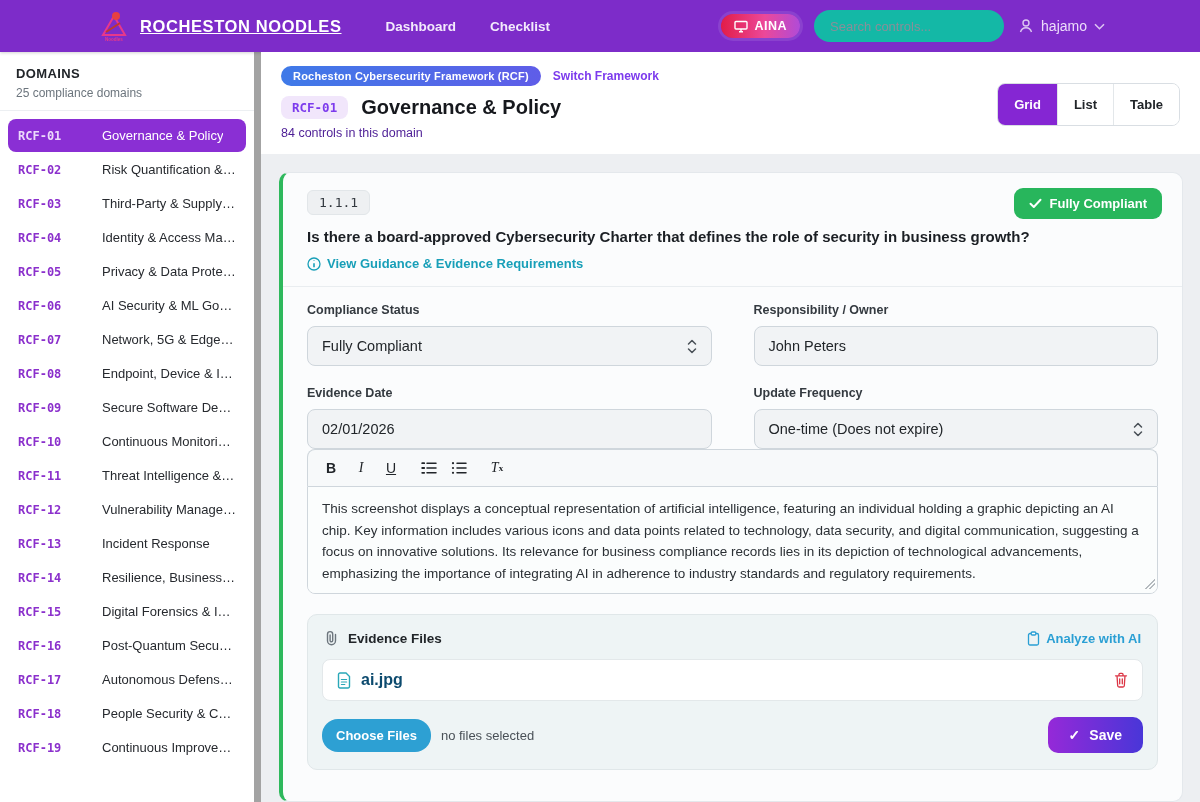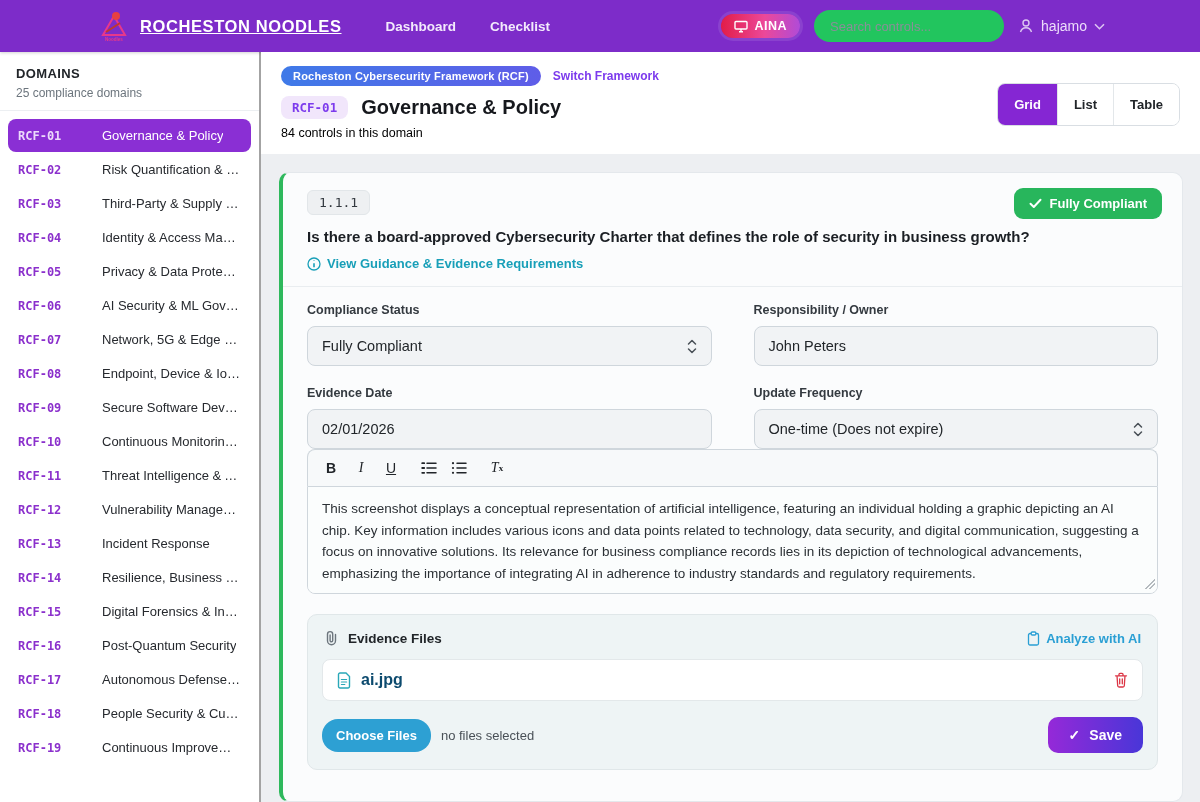--- a/index.html
+++ b/index.html
@@ -12,28 +12,28 @@
     padding:0 0 0 100px; position:relative; box-shadow:0 1px 3px rgba(0,0,0,.18); }
   .brand { display:flex; align-items:center; gap:12px; }
   .brand-title { color:#fff; font-size:16.5px; font-weight:bold; letter-spacing:.6px;text-decoration:underline; }
   .topnav { display:flex; gap:34px; margin-left:44px; }
   .topnav a { color:#f3eafc; font-size:13.5px; text-decoration:none; font-weight:600; }
   .top-right { position:absolute; right:95px; display:flex; align-items:center; gap:14px; }
   .aina { display:flex; align-items:center; gap:7px; padding:5px 13px; border-radius:999px;
     background:linear-gradient(90deg,#e11d48,#ec4899 55%,#b04bd8);
     color:#fff; font-size:12.5px; font-weight:bold; letter-spacing:.5px;
     box-shadow:0 0 0 3px rgba(255,255,255,.10); cursor:pointer; }
-  .searchpill { width:190px; height:32px; border:none; border-radius:999px; background:#22c55e;
+  .searchpill { width:190px; height:32px; border:none; border-radius:999px; background:#14b8a6;
     padding:0 16px; font-size:13px; color:#333; outline:none; font-family:"Liberation Sans",sans-serif;}
   .searchpill::placeholder { color:#8a8f98; }
   .userbox { display:flex; align-items:center; gap:7px; color:#ecdcfa; font-size:14px; cursor:pointer; }
 
   
   .shell { display:flex; height:750px; }
-  .sidebar { width:261px; background:#fff; border-right:2px solid #a3a3a3; flex:0 0 261px; }
+  .sidebar { width:261px; background:#fff; border-right:7px solid #a3a3a3; flex:0 0 261px; }
   .side-head { padding:14px 16px 10px 16px; border-bottom:1px solid #eceff2; }
   .side-title { font-size:13px; font-weight:bold; color:#212529; letter-spacing:.4px; }
   .side-sub { font-size:12px; color:#6c757d; margin-top:5px; }
   .side-list { padding:8px; }
   .side-item { display:flex; align-items:center; padding:9px 10px; border-radius:8px;
     cursor:pointer; margin-bottom:1px; }
   .side-code { font-family:"DejaVu Sans Mono",monospace; font-size:12px; font-weight:bold;
     color:#8b30cc; width:62px; flex:0 0 62px; margin-right:22px; }
   .side-label { font-size:13px; color:#26292e; white-space:nowrap; overflow:hidden; text-overflow:ellipsis; }
   .side-item.active { background:#8a2fd4; }
@@ -45,21 +45,21 @@
   
   .main-head { padding:14px 20px 14px 20px; background:#fff; position:relative; }
   .fw-row { display:flex; align-items:center; gap:12px; }
   .fw-badge { background:linear-gradient(90deg,#3f7ae8,#5f5de8); color:#fff; font-size:11px;
     font-weight:bold; padding:4px 12px; border-radius:999px; letter-spacing:.2px; cursor:default; }
   .switch-link { font-size:12px; color:#7c3aed; font-weight:600; cursor:pointer; }
   .title-row { display:flex; align-items:center; gap:13px; margin-top:10px; }
   .code-pill { font-family:"DejaVu Sans Mono",monospace; background:#f1e6fb; color:#7c3aed;
     font-size:12.5px; font-weight:bold; padding:4px 11px; border-radius:8px; }
   .page-title { font-size:20px; font-weight:800; color:#16181d; }
-  .count-sub { font-size:12.5px; color:#000000; margin-top:7px; }
+  .count-sub { font-size:12.5px; color:#4c1d95; margin-top:7px; }
   .viewtoggle { position:absolute; right:20px; top:31px; display:flex; border:1px solid #d9dee3;
     border-radius:8px; overflow:hidden; background:#fff; }
   .vt-btn { font-size:13px; font-weight:600; padding:13px 16px; color:#212529; background:#fff;
     cursor:pointer; border-left:1px solid #e3e7ea; }
   .vt-btn:first-child { border-left:none; }
   .vt-btn.active { background:#8526d3; color:#fff; }
 
   
   .panel { flex:1; background:#edeff2; padding:18px 17px 0 18px; overflow:hidden; }
   .card { background:#fbfcfd; border:1px solid #e4e8ec; border-left:4px solid #2eb85c;

